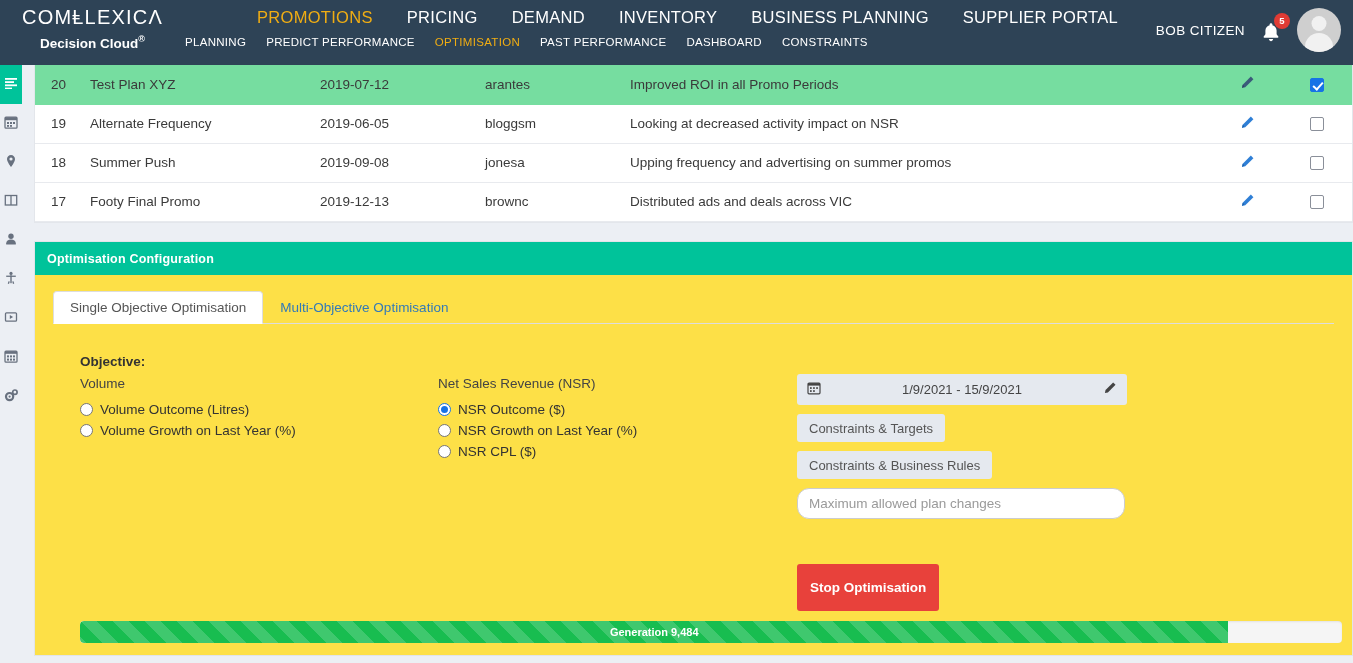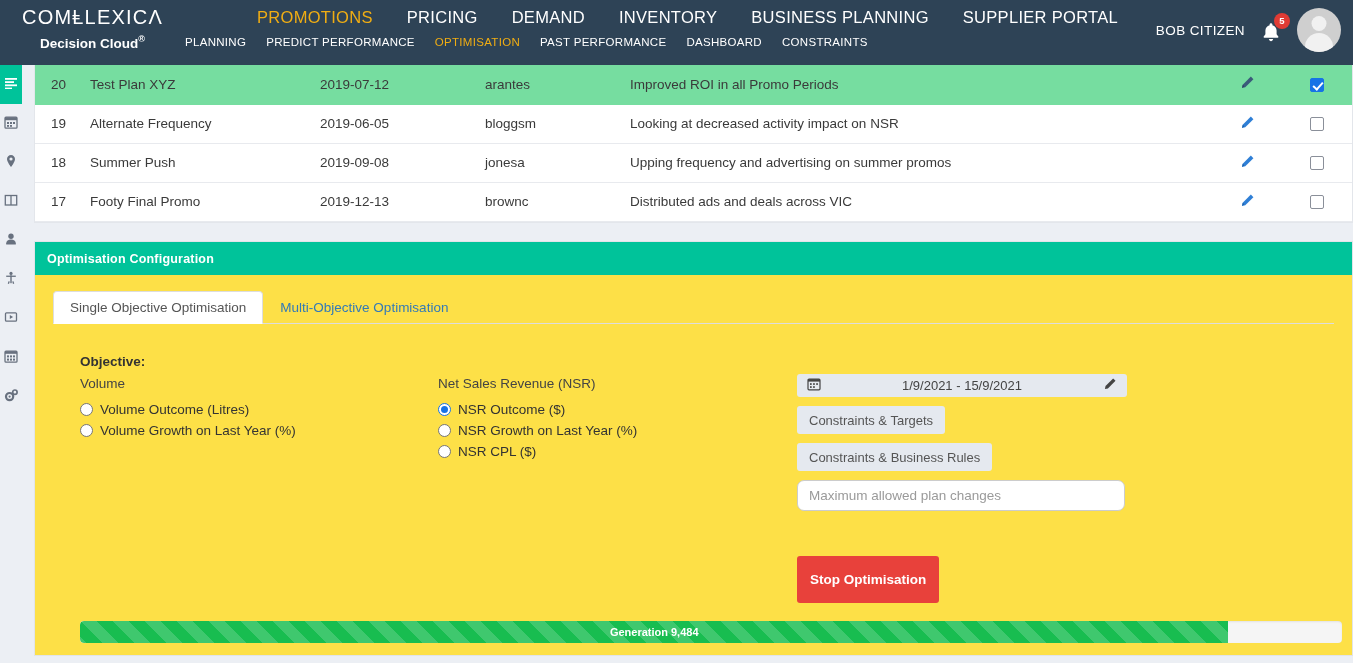--- a/index.html
+++ b/index.html
@@ -196,35 +196,35 @@
   .radio.on { border-color: #1673e6; background: #fff; }
   .radio.on::after {
     content: ""; position: absolute; left: 2px; top: 2px;
     width: 7px; height: 7px; border-radius: 50%; background: #1673e6;
   }
   .radio-row label { cursor: pointer; white-space: nowrap; }
 
   
   .ctrl { position: absolute; left: 746px; top: 50px; width: 330px; }
   .daterange {
-    height: 23px; background: #e5e9ef; border-radius: 3px;
+    height: 31px; background: #e5e9ef; border-radius: 3px;
     display: flex; align-items: center; padding: 0 10px;
     font-size: 13px; color: #444; cursor: pointer;
     margin-bottom: 9px;
   }
   .daterange .dr-label { flex: 1; text-align: center; }
   .pill {
     display: inline-flex; align-items: center;
     height: 28px; background: #e5e9ef; border-radius: 3px;
     padding: 8px 12px; font-size: 13px; color: #555;
     cursor: pointer; margin-bottom: 9px;
   }
   .textbox {
     width: 328px; height: 31px;
-    border: 1px solid #ccc; border-radius: 7px;
+    border: 1px solid #ccc; border-radius: 12px;
     padding: 0 11px; font-size: 13.5px; color: #333;
     font-family: "Liberation Sans", sans-serif;
     background: #fff; margin-bottom: 13px; outline: none;
   }
   .textbox::placeholder { color: #9a9a9a; }
   .stop-btn {
     display: inline-block; background: #e8413b; color: #fff;
     border: none; border-radius: 3px;
     padding: 16px 13px; font-size: 13.5px; font-weight: bold;
     cursor: pointer; font-family: "Liberation Sans", sans-serif; margin-top: 32px;

